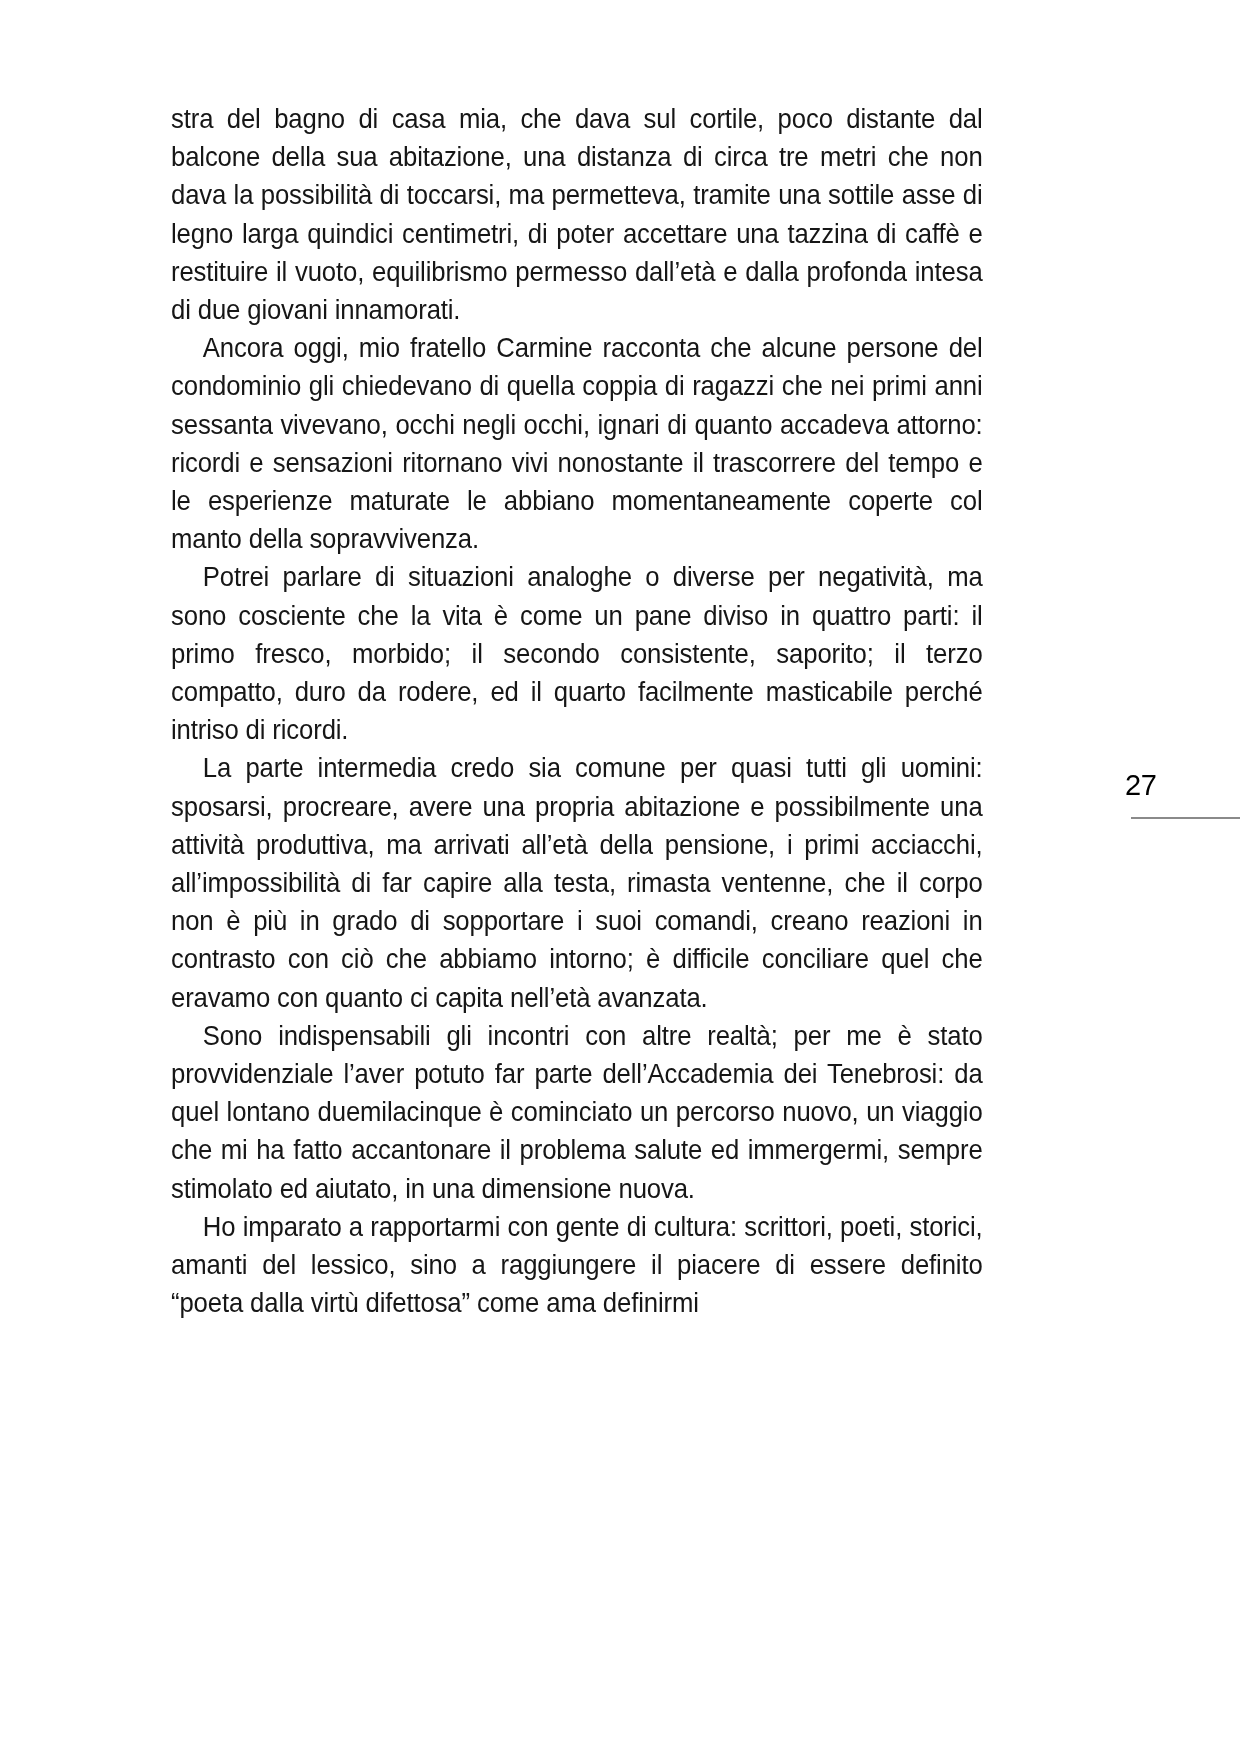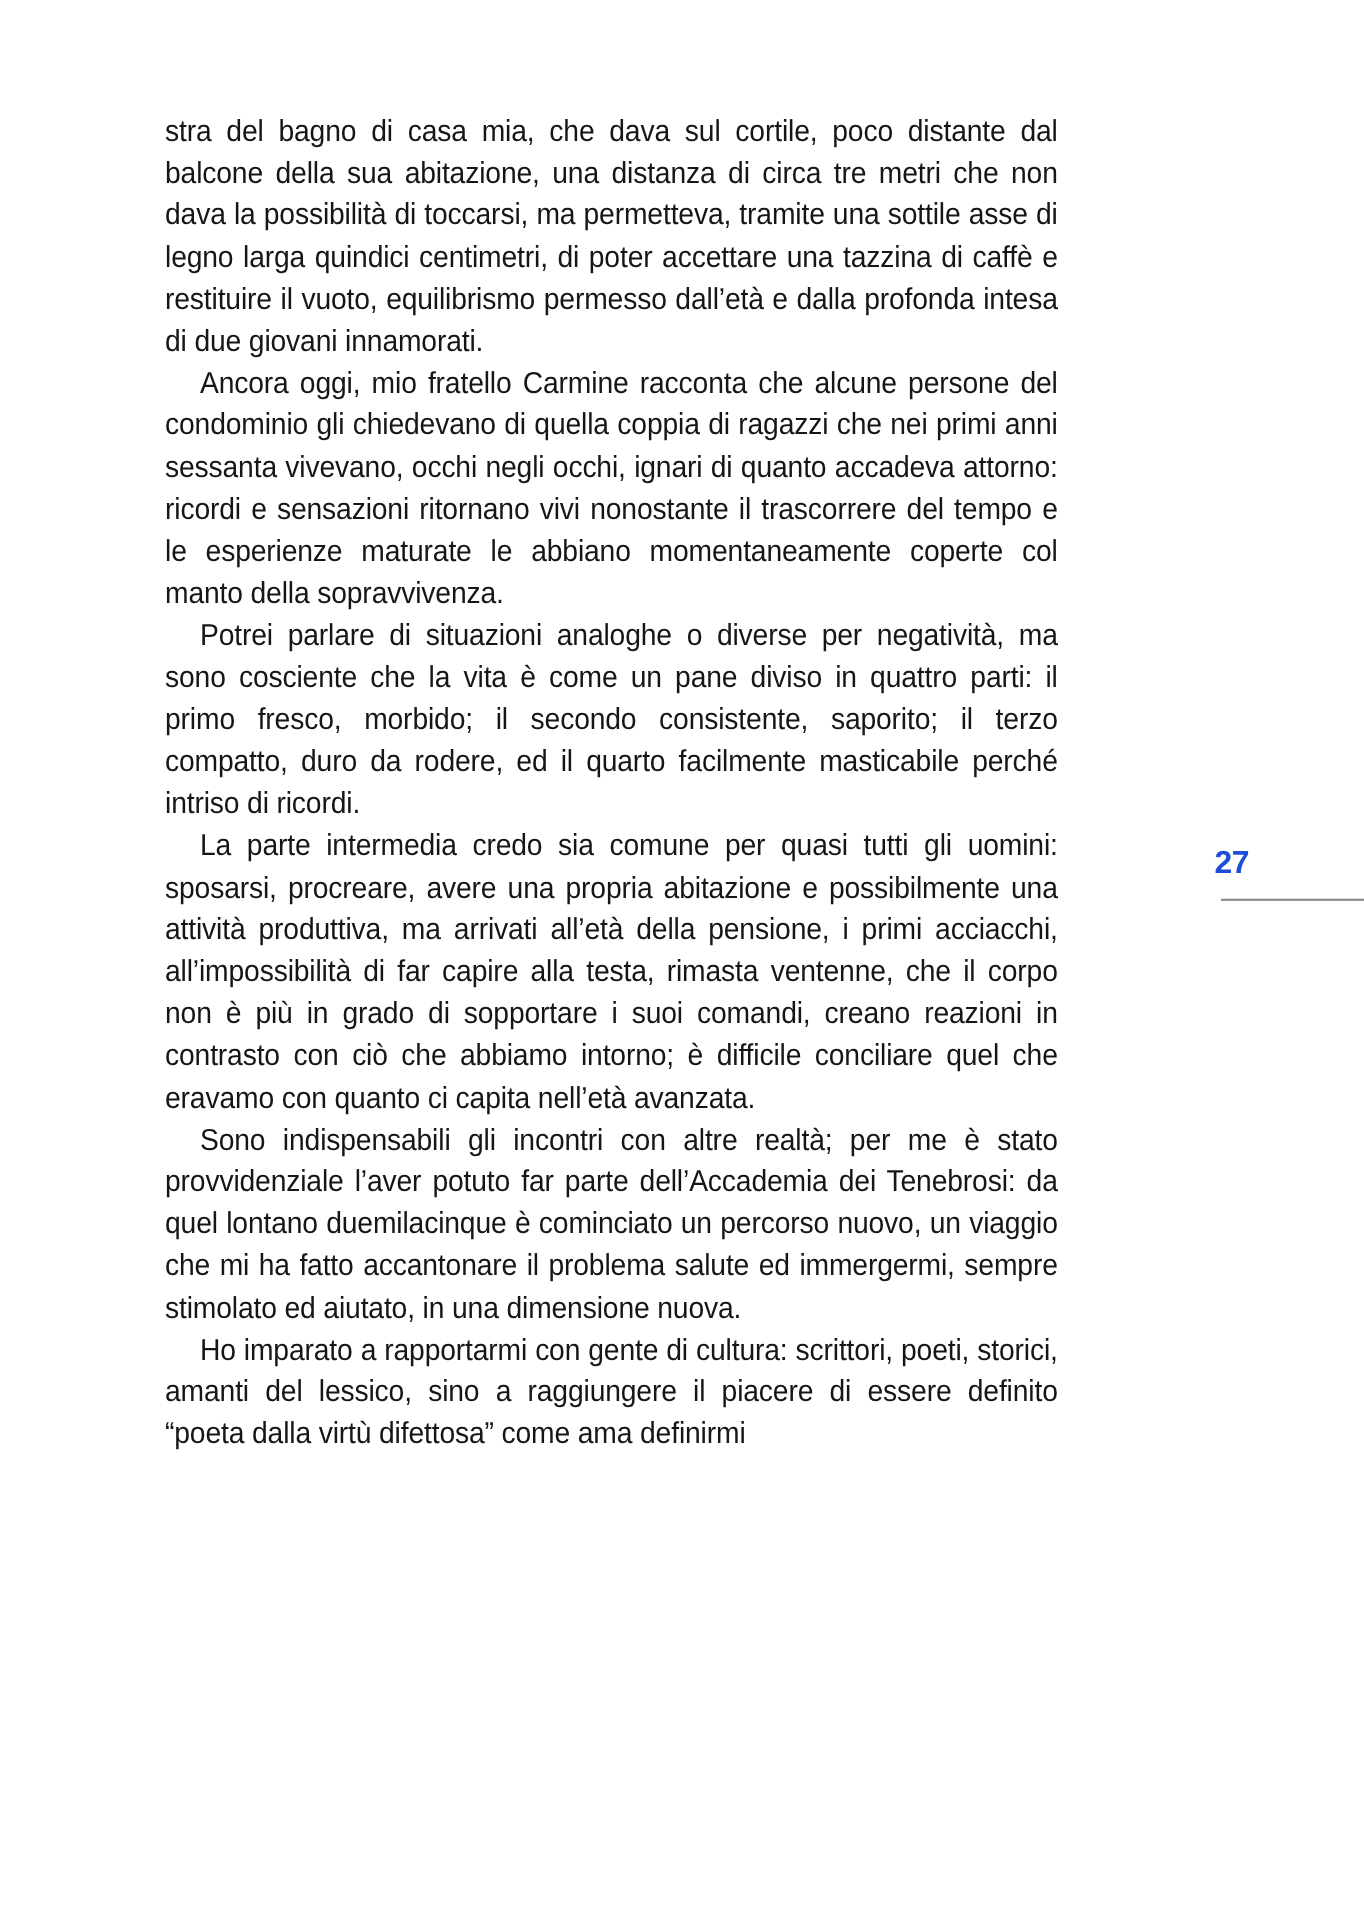--- a/index.html
+++ b/index.html
@@ -15,20 +15,21 @@
     font-family: "Liberation Sans", "DejaVu Sans", sans-serif;
     color: #1a1a1a;
     -webkit-font-smoothing: antialiased;
   }
 
   
   .page {
     position: absolute;
     inset: 0;
     background: #ffffff;
+    margin-left: 21px;
   }
 
   
   .textblock {
     position: absolute;
     left: 150px;
     top: 100px;
     width: 812px;
   }
 
@@ -54,23 +55,23 @@
   
   .para { hyphens: none; }
 
   
   .folio {
     position: absolute;
     left: 1104px;
     top: 768px;
     font-size: 29px;
     line-height: 34px;
-    font-weight: bold;
+    font-weight: normal;
     letter-spacing: -0.3px;
-    color: #1d4ed8;
+    color: #000000;
     font-stretch: condensed;
   }
 
   .folio-rule {
     position: absolute;
     left: 1110px;
     top: 817px;
     width: 130px;
     height: 2px;
     background: #8a8a8a;

